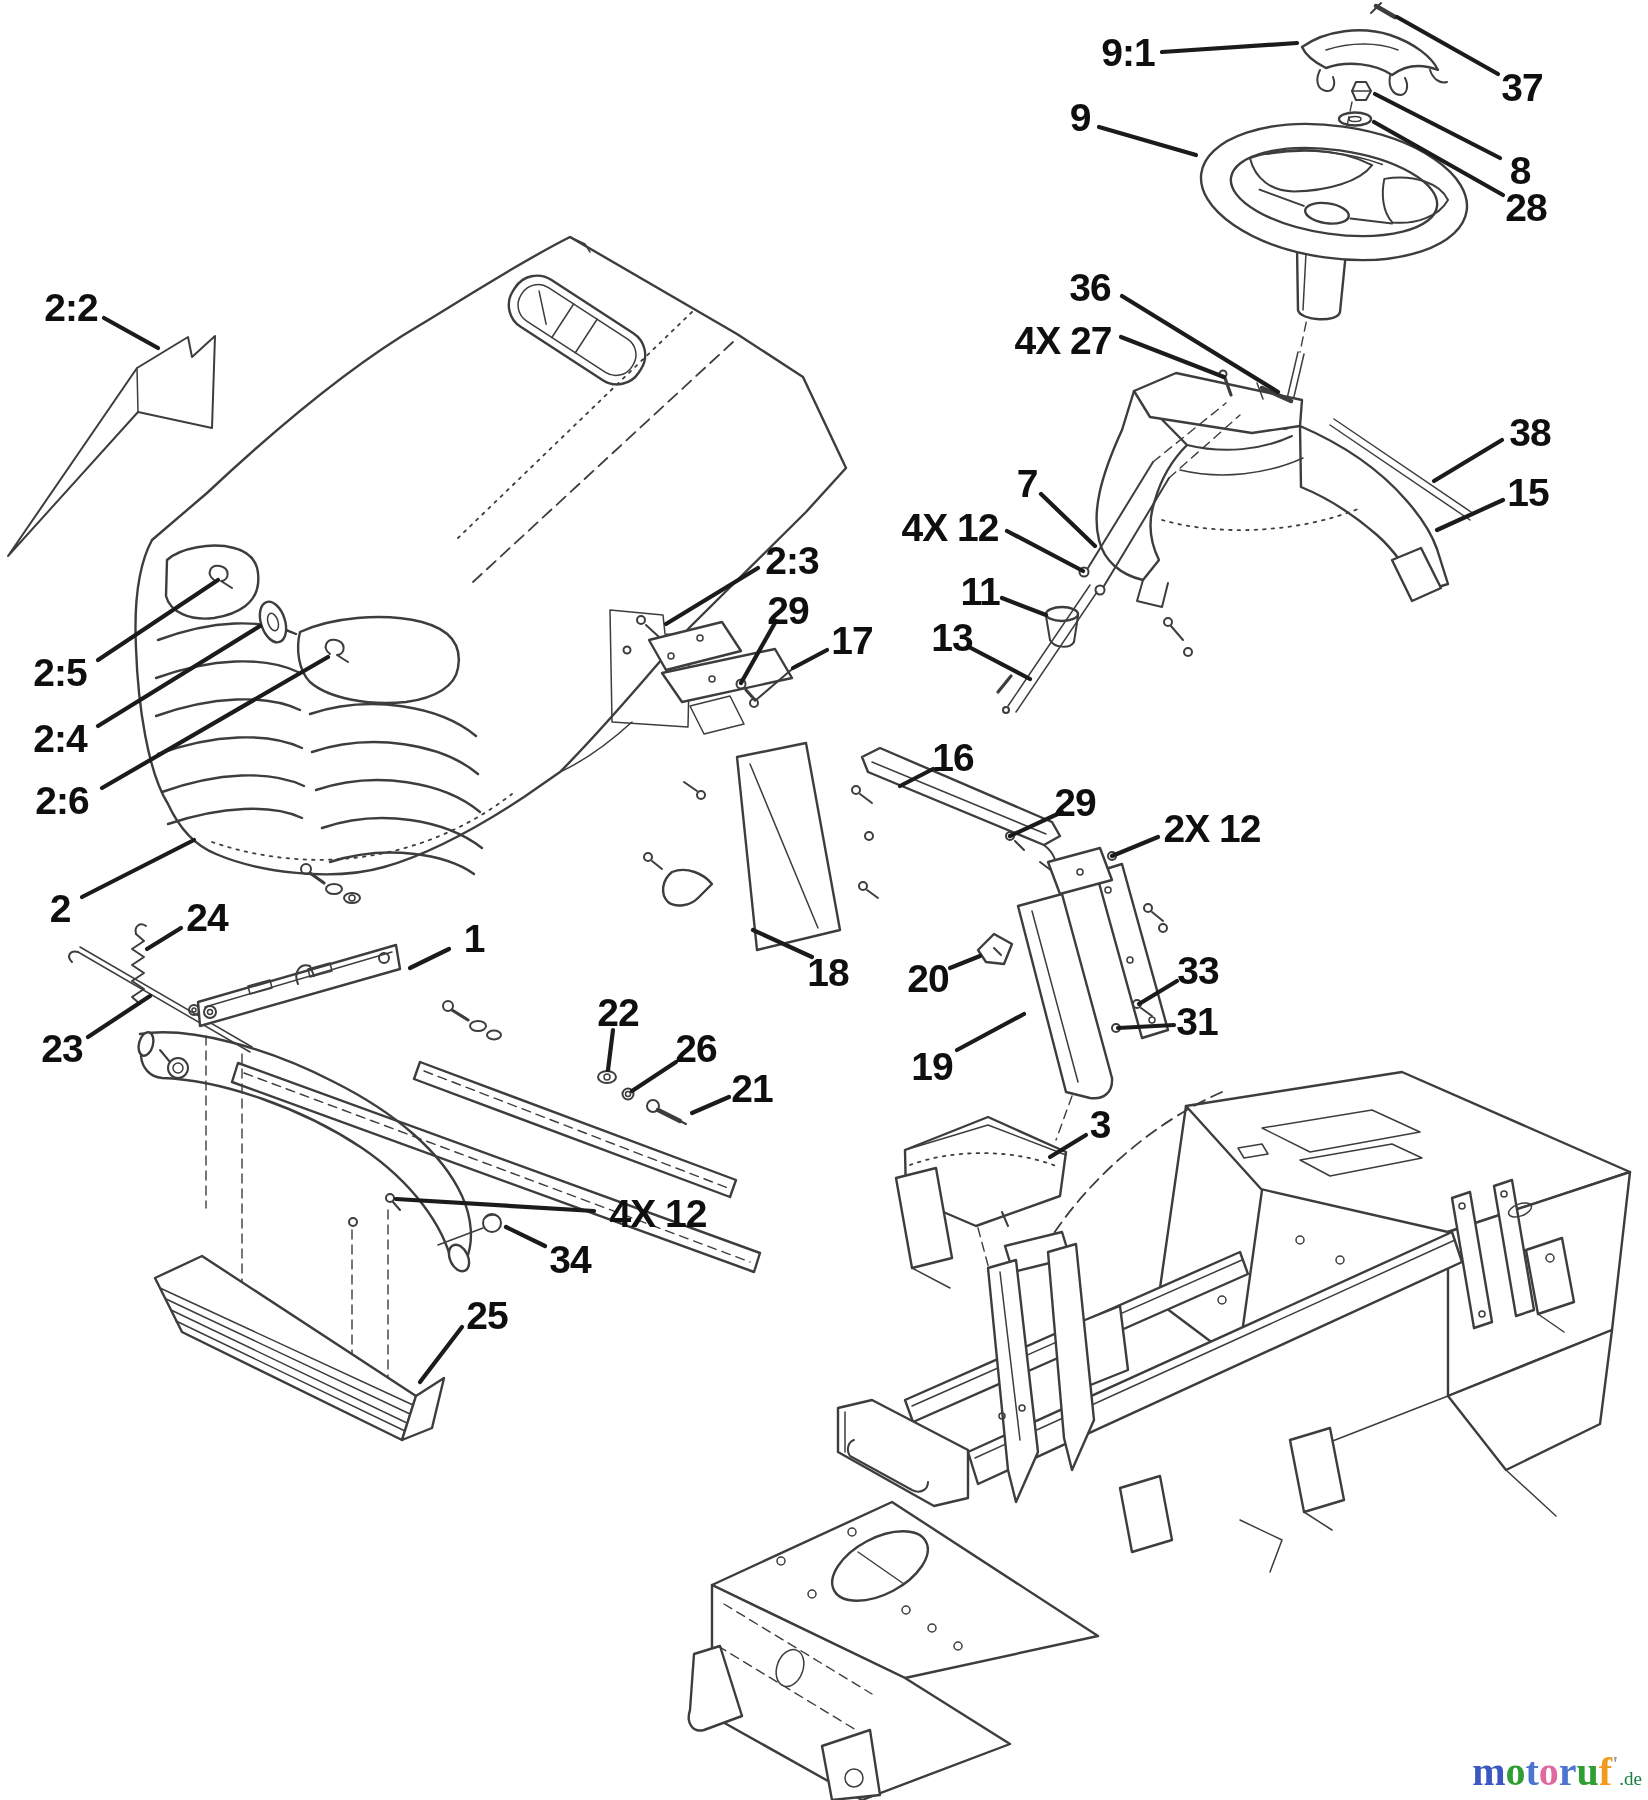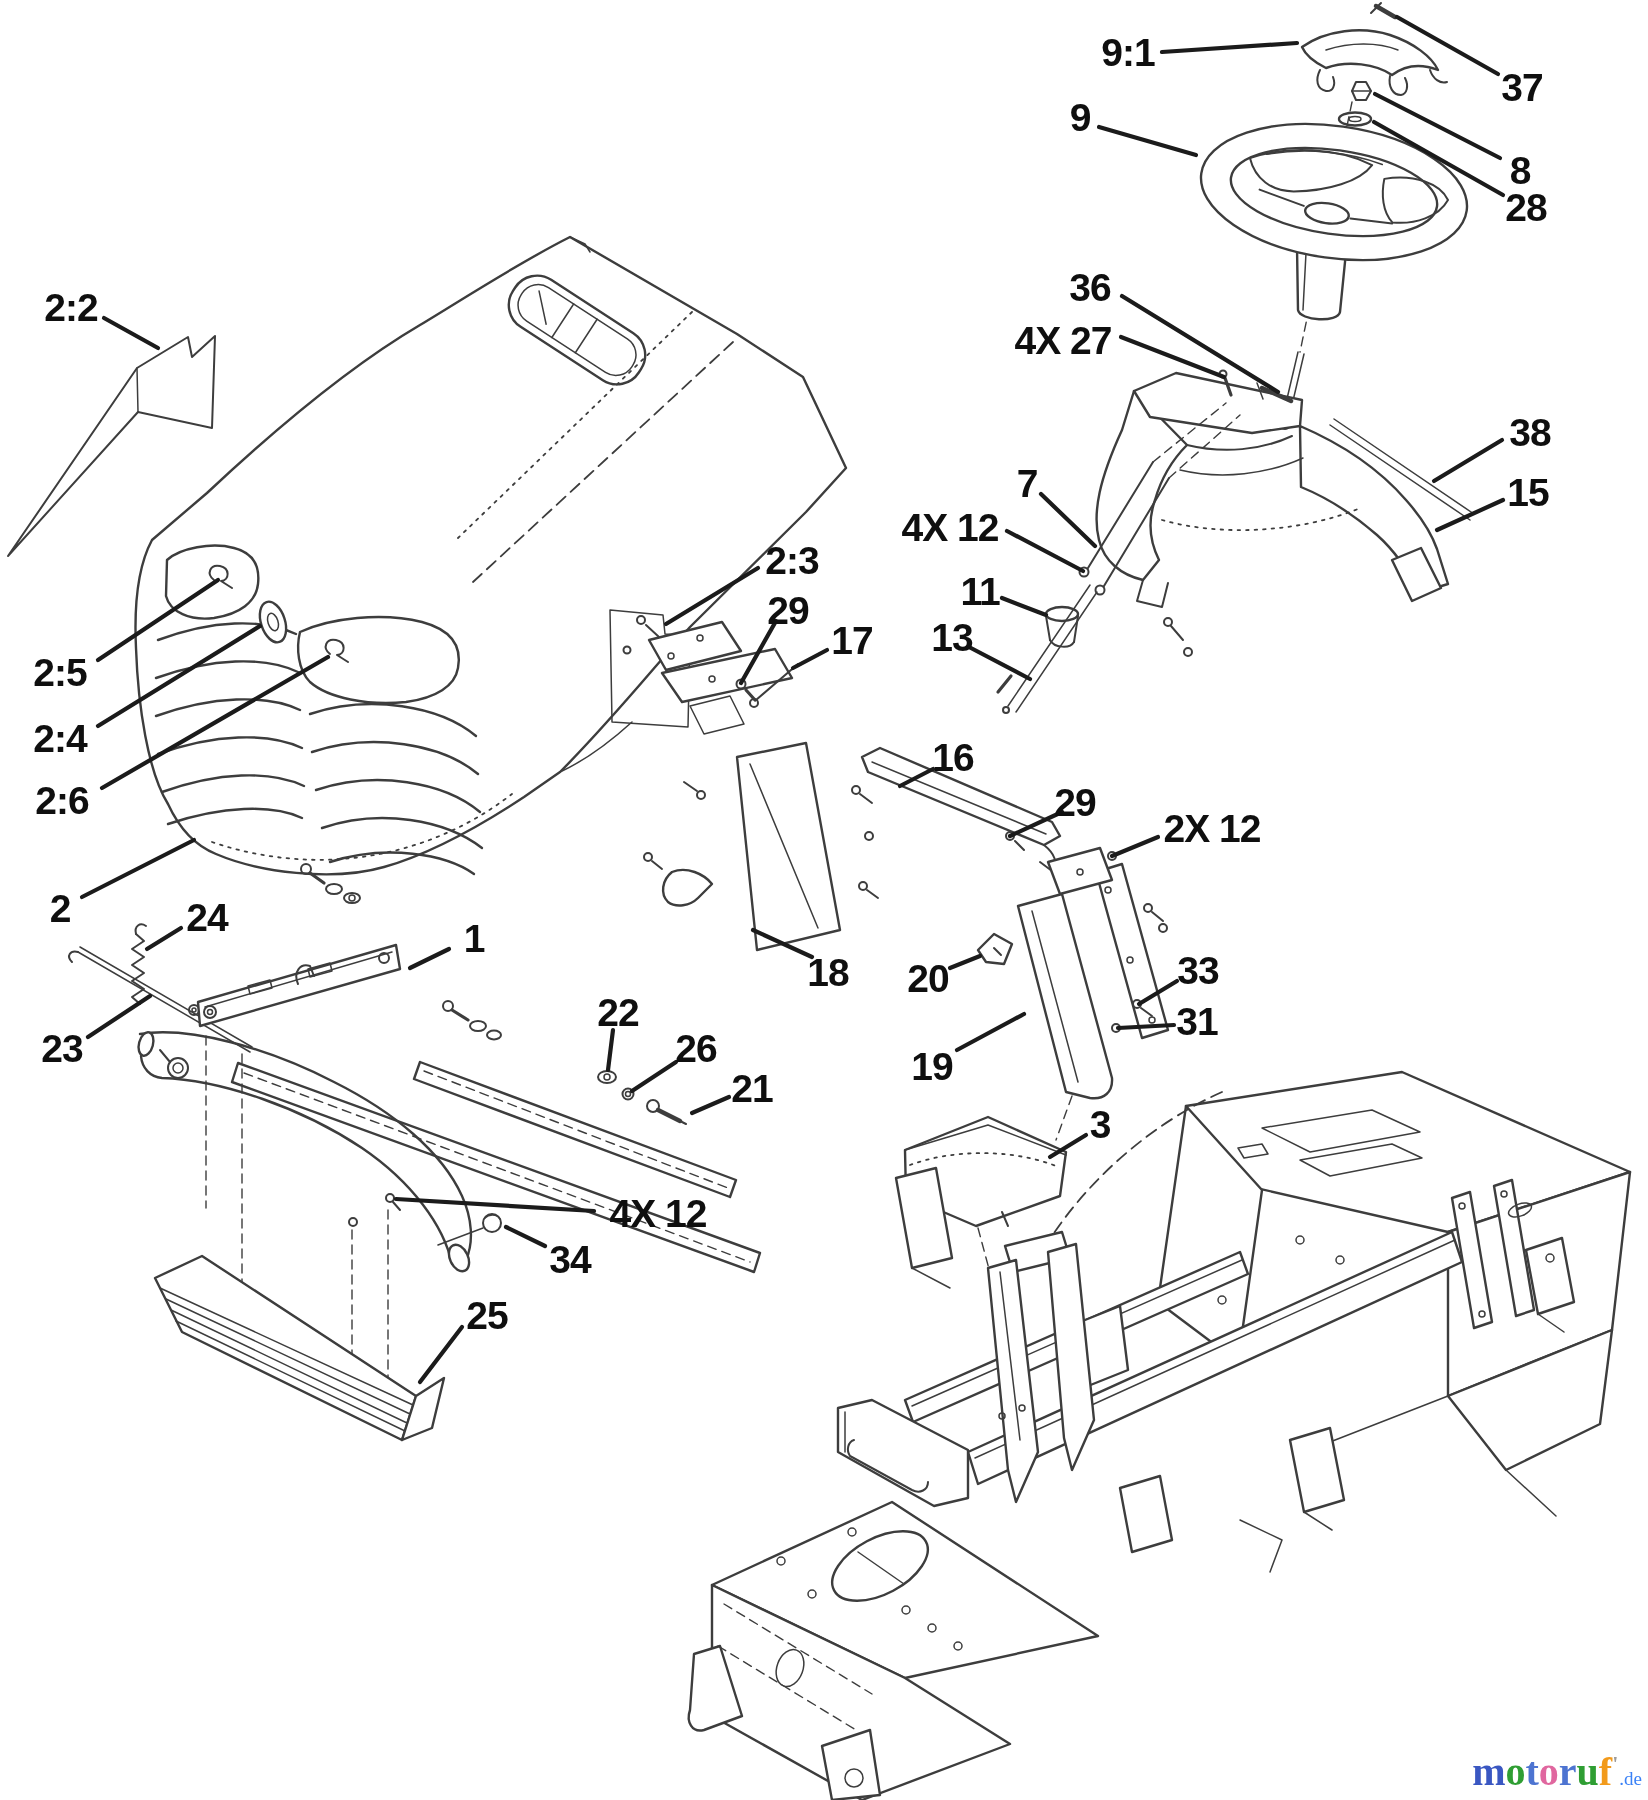--- a/index.html
+++ b/index.html
@@ -459,14 +459,14 @@
 
 <div id="logo">
     <span class="ltr" style="color: rgb(58, 87, 194);">m</span>
     <span class="ltr" style="color: rgb(47, 158, 51);">o</span>
     <span class="ltr" style="color: rgb(77, 116, 209);">t</span>
     <span class="ltr" style="color: rgb(224, 103, 159);">o</span>
     <span class="ltr" style="color: rgb(77, 116, 209);">r</span>
     <span class="ltr" style="color: rgb(47, 158, 51);">u</span>
     <span class="ltr" style="color: rgb(242, 154, 27);">f</span>
     <span class="tick" style="color: rgb(155, 155, 155);">'</span>
-    <span class="suffix" style="color: #3b82f6;">.de</span>
+    <span class="suffix" style="color: #15803d;">.de</span>
   </div>
 
 </body></html>

